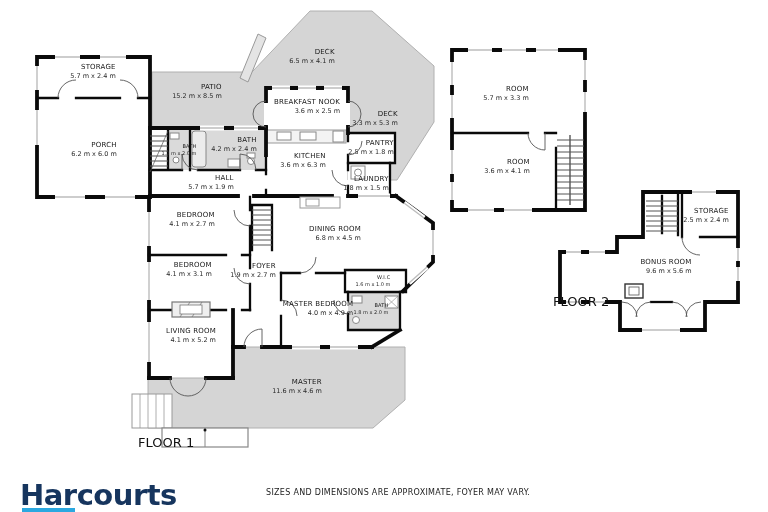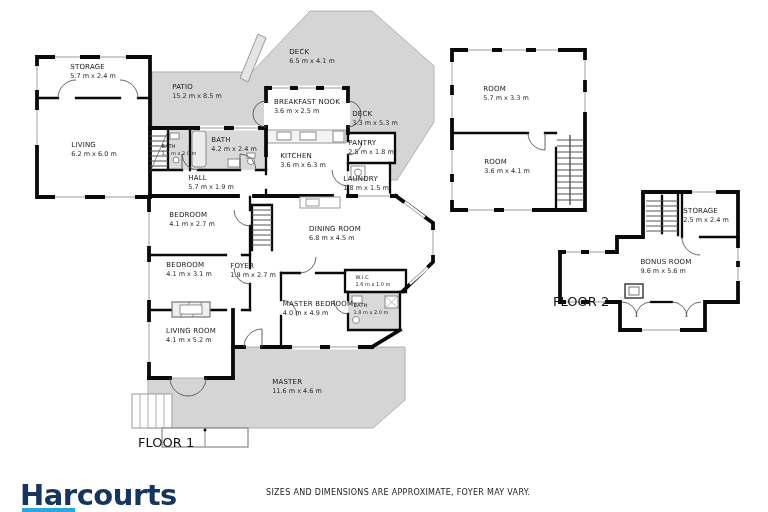--- a/index.html
+++ b/index.html
@@ -1,20 +1,20 @@
 <!DOCTYPE html>
 <html><head>
 <meta charset="utf-8">
 <title>Floor Plan</title>
 <style>
   html,body{margin:0;padding:0;background:#fff;}
   .canvas{position:relative;width:768px;height:512px;background:#ffffff;overflow:hidden;
           font-family:"DejaVu Sans","Liberation Sans",sans-serif;}
   .plan-svg{position:absolute;left:0;top:0;}
-  .room-label{position:absolute;transform:translate(-50%,-50%);text-align:left;
+  .room-label{position:absolute;transform:translate(-50%,-50%);text-align:right;
               white-space:nowrap;color:#161616;line-height:1.3;z-index:5;}
   .room-label .rn{display:block;font-size:7px;letter-spacing:.2px;}
   .room-label .rd{display:block;font-size:6.5px;color:#2a2a2a;}
   .room-label.tiny .rn{font-size:5px;}
   .room-label.tiny .rd{font-size:5px;}
   .floor-tag{position:absolute;font-size:13px;color:#111;transform:translate(0,-50%);z-index:5;}
   .brand{position:absolute;left:20px;top:478px;z-index:6;}
   .brand-text{font-size:29px;font-weight:bold;color:#16355e;letter-spacing:-.5px;}
   .brand-underline{position:absolute;left:2px;top:30px;width:53px;height:7px;background:#2ba8e0;}
   .disclaimer{position:absolute;left:266px;top:488px;font-size:8px;color:#222;
@@ -142,21 +142,21 @@
       <path d="M205 428 V447" stroke="#888" stroke-width="1" fill="none"></path>
       <circle cx="205" cy="430" r="1.5" fill="#111"></circle>
     </g>
   </svg>
 
   <div class="room-label" style="left:93px;top:72px">
       <span class="rn">STORAGE</span>
       <span class="rd">5.7 m x 2.4 m</span>
     </div>
   <div class="room-label" style="left:94px;top:150px">
-      <span class="rn">LIVING</span>
+      <span class="rn">PORCH</span>
       <span class="rd">6.2 m x 6.0 m</span>
     </div>
   <div class="room-label" style="left:197px;top:92px">
       <span class="rn">PATIO</span>
       <span class="rd">15.2 m x 8.5 m</span>
     </div>
   <div class="room-label" style="left:312px;top:57px">
       <span class="rn">DECK</span>
       <span class="rd">6.5 m x 4.1 m</span>
     </div>

